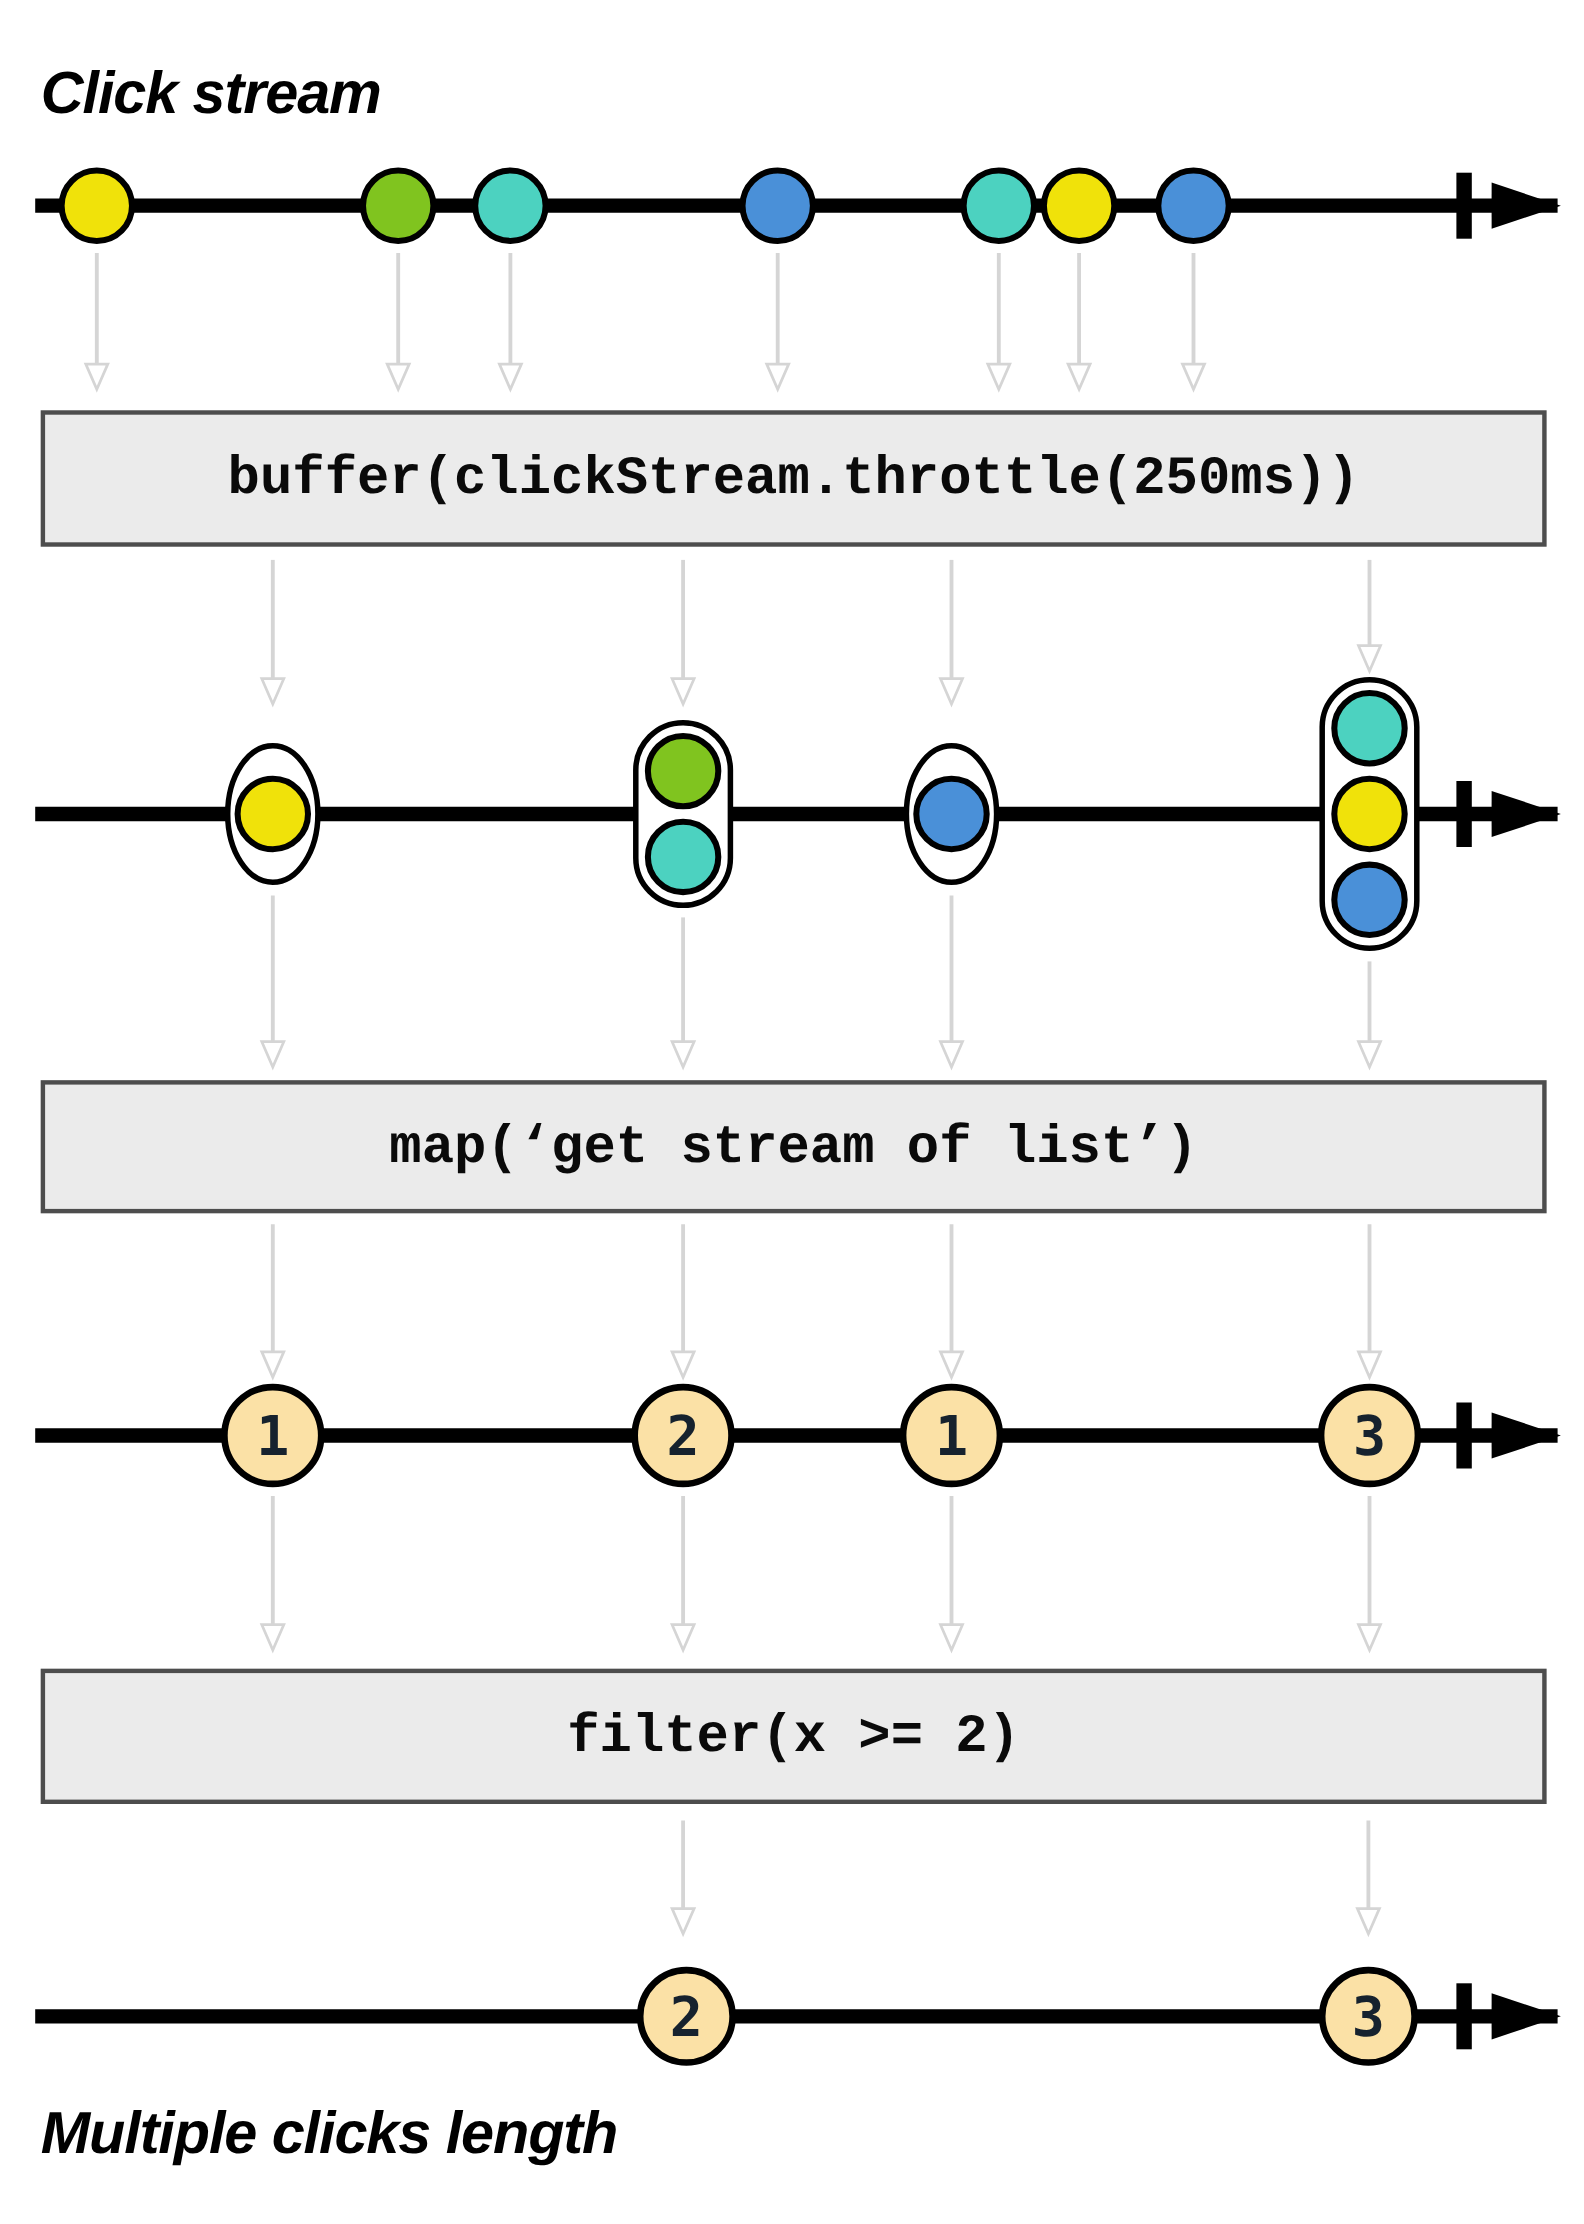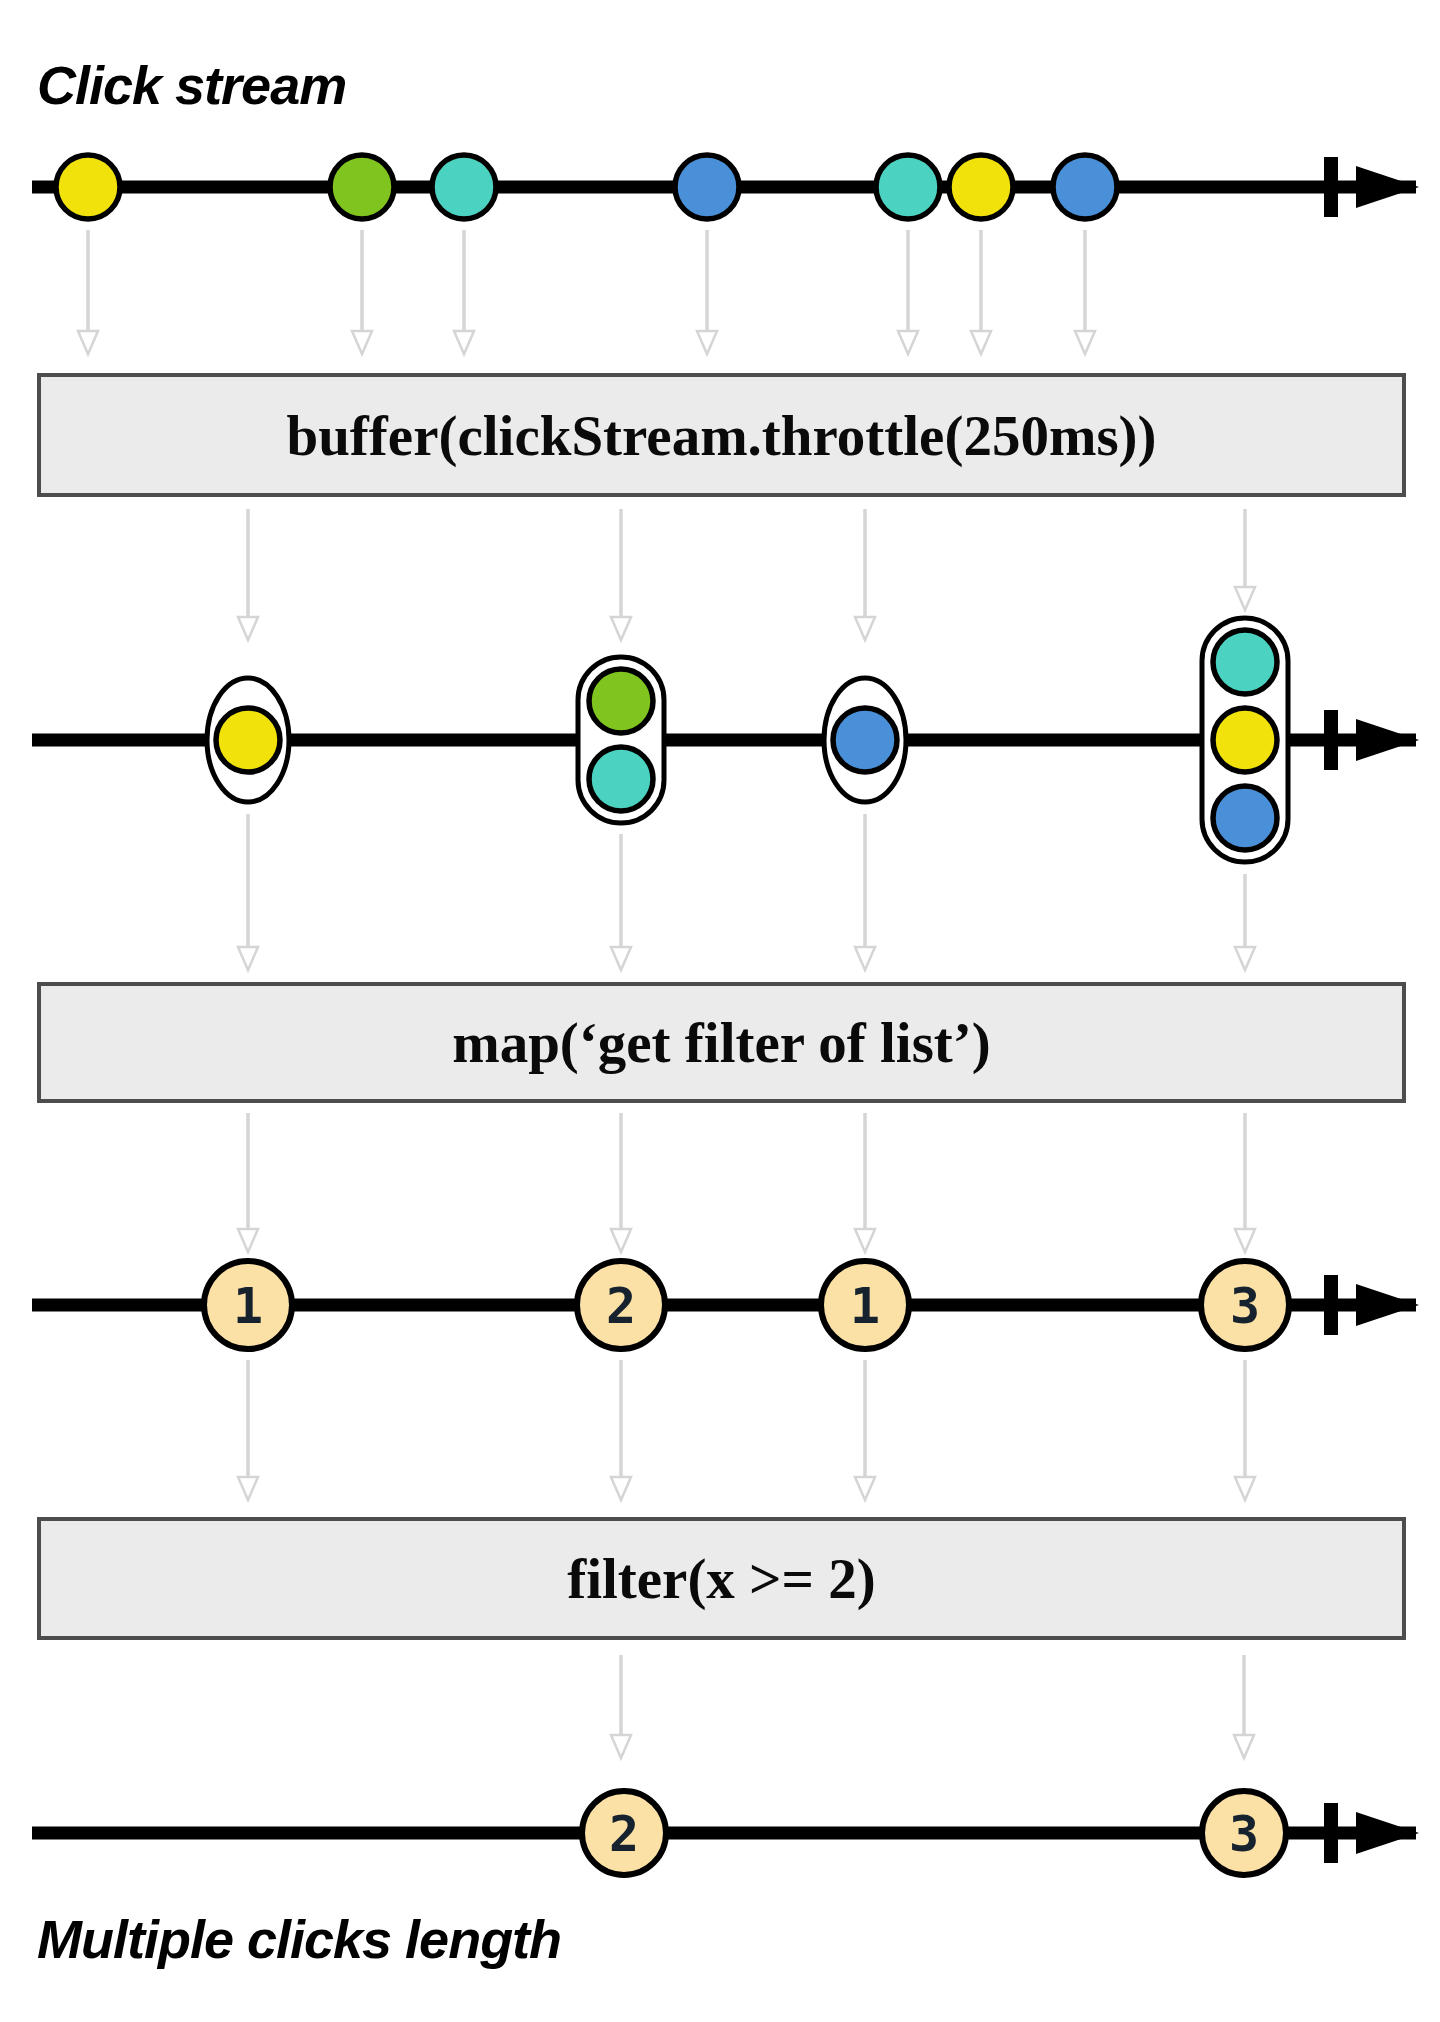--- a/index.html
+++ b/index.html
@@ -24,23 +24,23 @@
   .op-box{
     position:absolute;
     box-sizing:border-box;
     background:#ebebeb;
     border:4px solid #4d4d4d;
     display:flex;
     align-items:center;
     justify-content:center;
   }
   .op-box span{
-    font-family:Liberation Serif, serif;
+    font-family:Liberation Mono, monospace;
     font-weight:bold;
-    font-size:57px;
+    font-size:49px;
     color:#0a0a0a;
     white-space:pre;
   }
 </style>
 </head>
 <body>
 
 <div class="canvas">
 
   <svg id="diagram-svg" width="1440" height="2022" viewBox="0 0 1440 2022">
@@ -138,21 +138,21 @@
       <text x="1244" y="1834" text-anchor="middle" dominant-baseline="central" fill="#16222e" font-family="&quot;DejaVu Sans Mono&quot;,&quot;Liberation Mono&quot;,monospace" font-size="50" font-weight="bold">3</text>
     </svg>
 
   <div class="stream-label" style="left:37px;top:54px;">Click stream</div>
 
   <div class="op-box" id="op-box-0" style="left: 37px; top: 373px; width: 1369px; height: 124px;">
     <span>buffer(clickStream.throttle(250ms))</span>
   </div>
 
   <div class="op-box" id="op-box-1" style="left: 37px; top: 982px; width: 1369px; height: 121px;">
-    <span>map(‘get filter of list’)</span>
+    <span>map(‘get stream of list’)</span>
   </div>
 
   <div class="op-box" id="op-box-2" style="left: 37px; top: 1517px; width: 1369px; height: 123px;">
     <span>filter(x &gt;= 2)</span>
   </div>
 
   <div class="stream-label" style="left:37px;top:1908px;">Multiple clicks length</div>
 
 </div>
 

